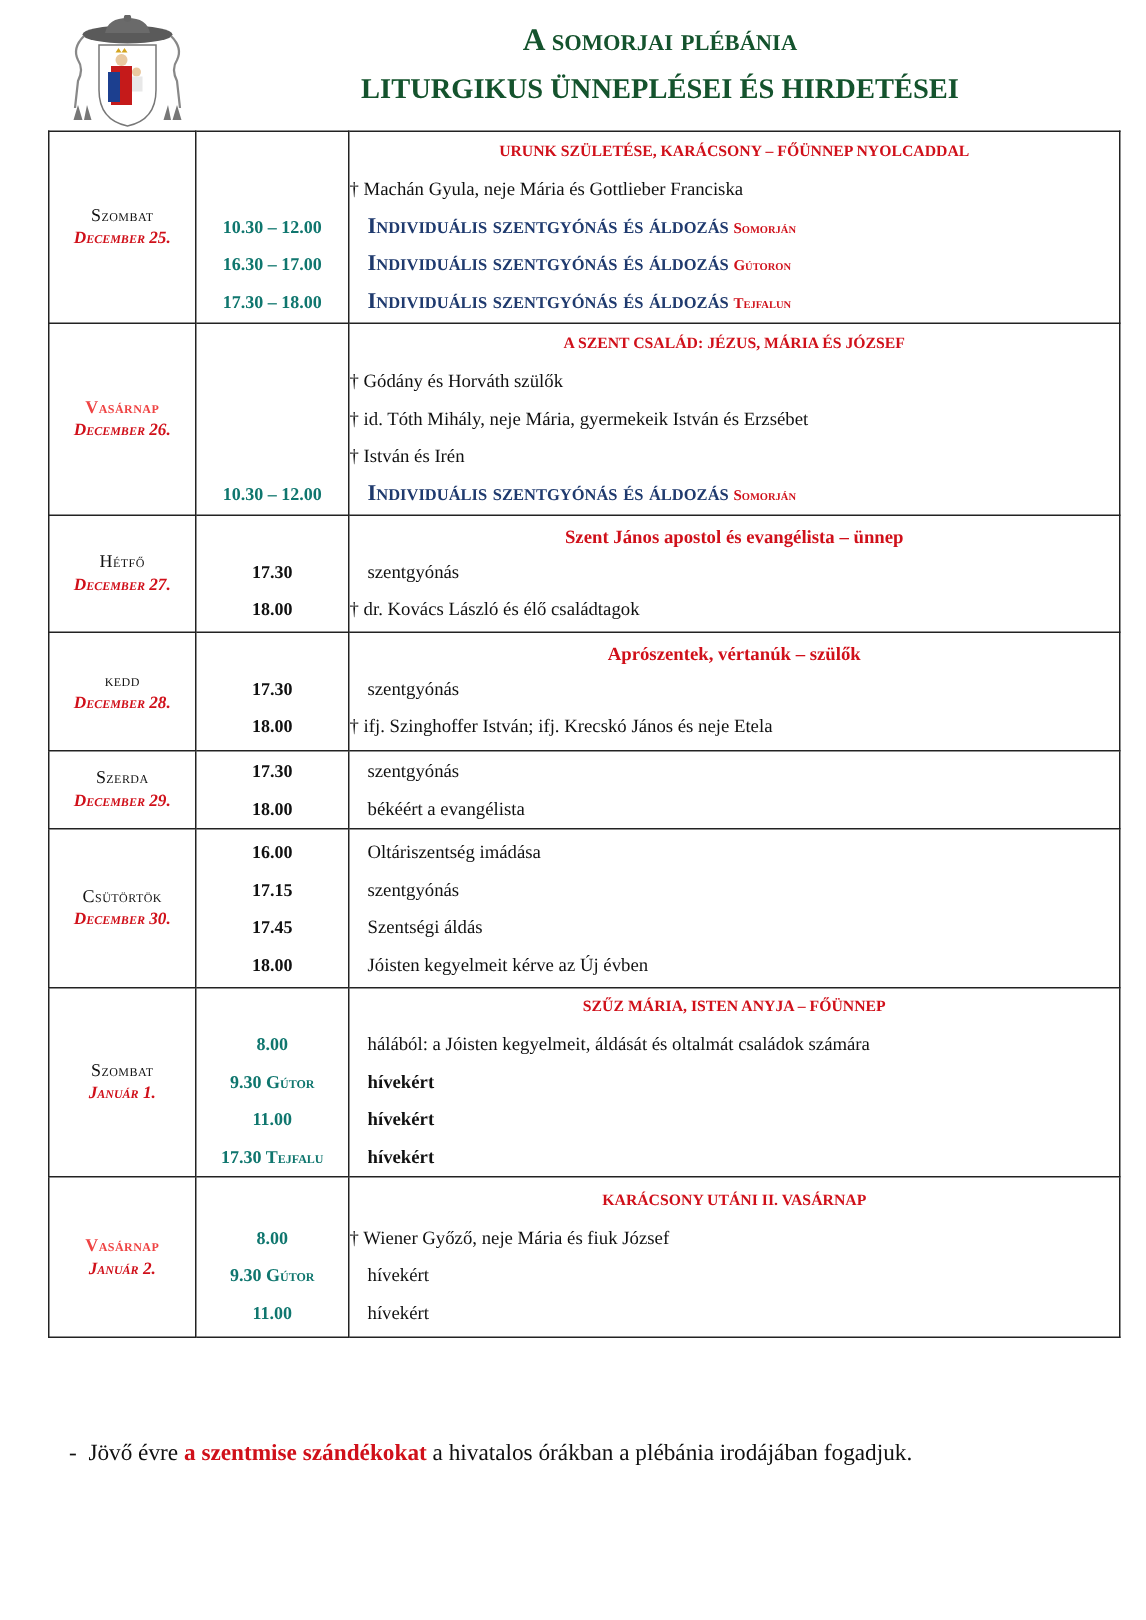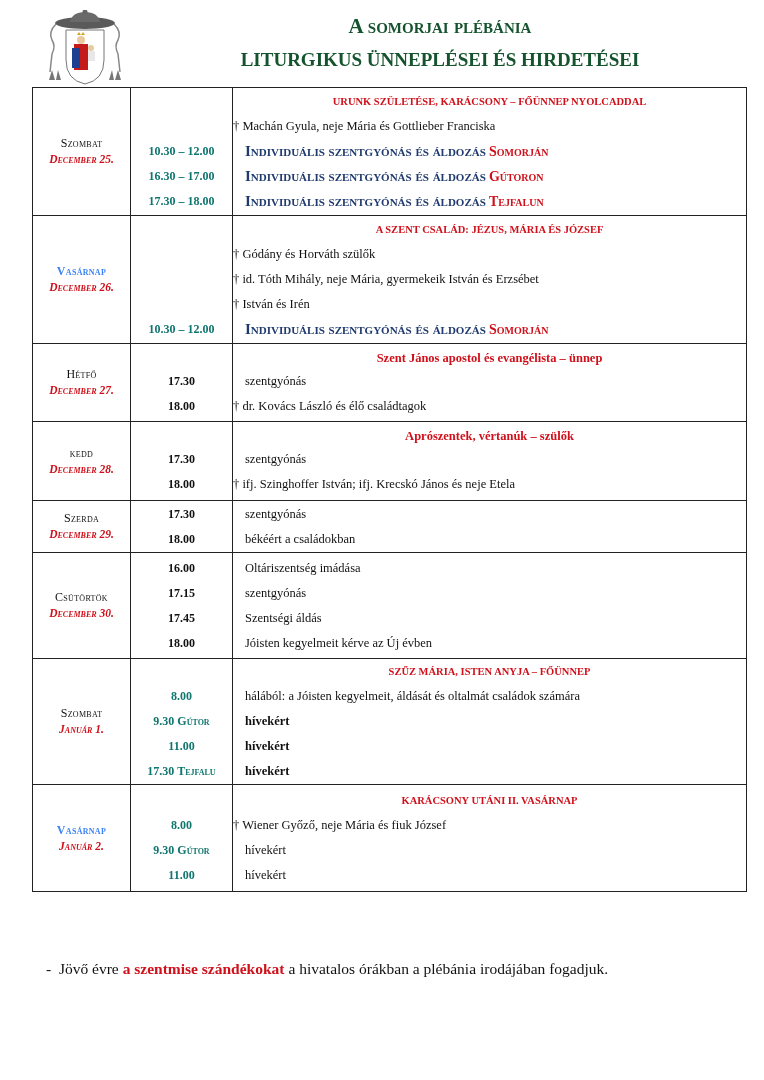--- a/index.html
+++ b/index.html
@@ -10,33 +10,33 @@
            font-family:"Liberation Serif", serif; font-weight:bold; }
   .title.t1 { top:14px; font-size:21px; font-variant:small-caps; }
   .title.t2 { top:49px; font-size:19px; }
   table.sched { position:absolute; left:32px; top:87px; width:715px; border-collapse:collapse;
                 font-family:"Liberation Serif", serif; }
   table.sched td { border:1.3px solid #222; vertical-align:middle; padding:0; }
   td.day { width:97px; text-align:center; }
   td.times { width:101px; text-align:center; }
   td.items { padding-left:3px; }
   .dayname { font-size:12px; font-variant:small-caps; letter-spacing:0.3px; display:block; line-height:16px; }
-  .dayname.red { color:#3b82f6; font-weight:bold; }
+  .dayname.red { color:#ef4444; font-weight:bold; }
   .date { font-size:11.5px; color:#d0101a; font-style:italic; font-weight:bold; font-variant:small-caps; display:block; line-height:17px; }
   .tline { display:block; height:25px; line-height:25px; font-size:12px; font-weight:bold; }
   .tline.red { color:#0f766e; }
   .feast { display:block; height:24px; line-height:24px; text-align:center; color:#d0101a;
            font-weight:bold; font-size:10.5px; }
   .feast.big { font-size:12.5px; }
   .feast.small { font-variant:small-caps; }
   .iline { display:block; height:25px; line-height:25px; font-size:12.5px; white-space:nowrap; }
   .iline.ind { padding-left:12px; }
   .iline.bold { font-weight:bold; }
   .blue { color:#1f3a6e; font-weight:bold; font-size:15px; font-variant:small-caps; }
-  .redsc { color:#d0101a; font-weight:bold; font-size:14px; font-variant:small-caps; }
+  .redsc { color:#d0101a; font-weight:bold; font-size:10px; font-variant:small-caps; }
   .note { position:absolute; left:46px; top:960px; font-family:"Liberation Serif", serif; font-size:15.5px; white-space:nowrap; }
   .note .hl { color:#d0101a; font-weight:bold; }
 </style>
 </head>
 <body>
 
 <svg class="crest" viewBox="0 0 82 76">
   <ellipse cx="41" cy="13" rx="30" ry="6" fill="#5a5a5a"></ellipse>
   <path d="M26 12 Q28 2 41 2 Q54 2 56 12 Z" fill="#6a6a6a"></path>
   <circle cx="41" cy="2" r="2.5" fill="#666"></circle>
@@ -139,21 +139,21 @@
       <td class="day">
         <span class="dayname">Szerda</span>
         <span class="date">December 29.</span>
       </td>
       <td class="times">
         <span class="tline">17.30</span>
         <span class="tline">18.00</span>
       </td>
       <td class="items">
         <span class="iline ind">szentgyónás</span>
-        <span class="iline ind">békéért a családokban</span>
+        <span class="iline ind">békéért a evangélista</span>
       </td>
     </tr>
 
     <tr style="height:106px">
       <td class="day">
         <span class="dayname">Csütörtök</span>
         <span class="date">December 30.</span>
       </td>
       <td class="times">
         <span class="tline">16.00</span>

